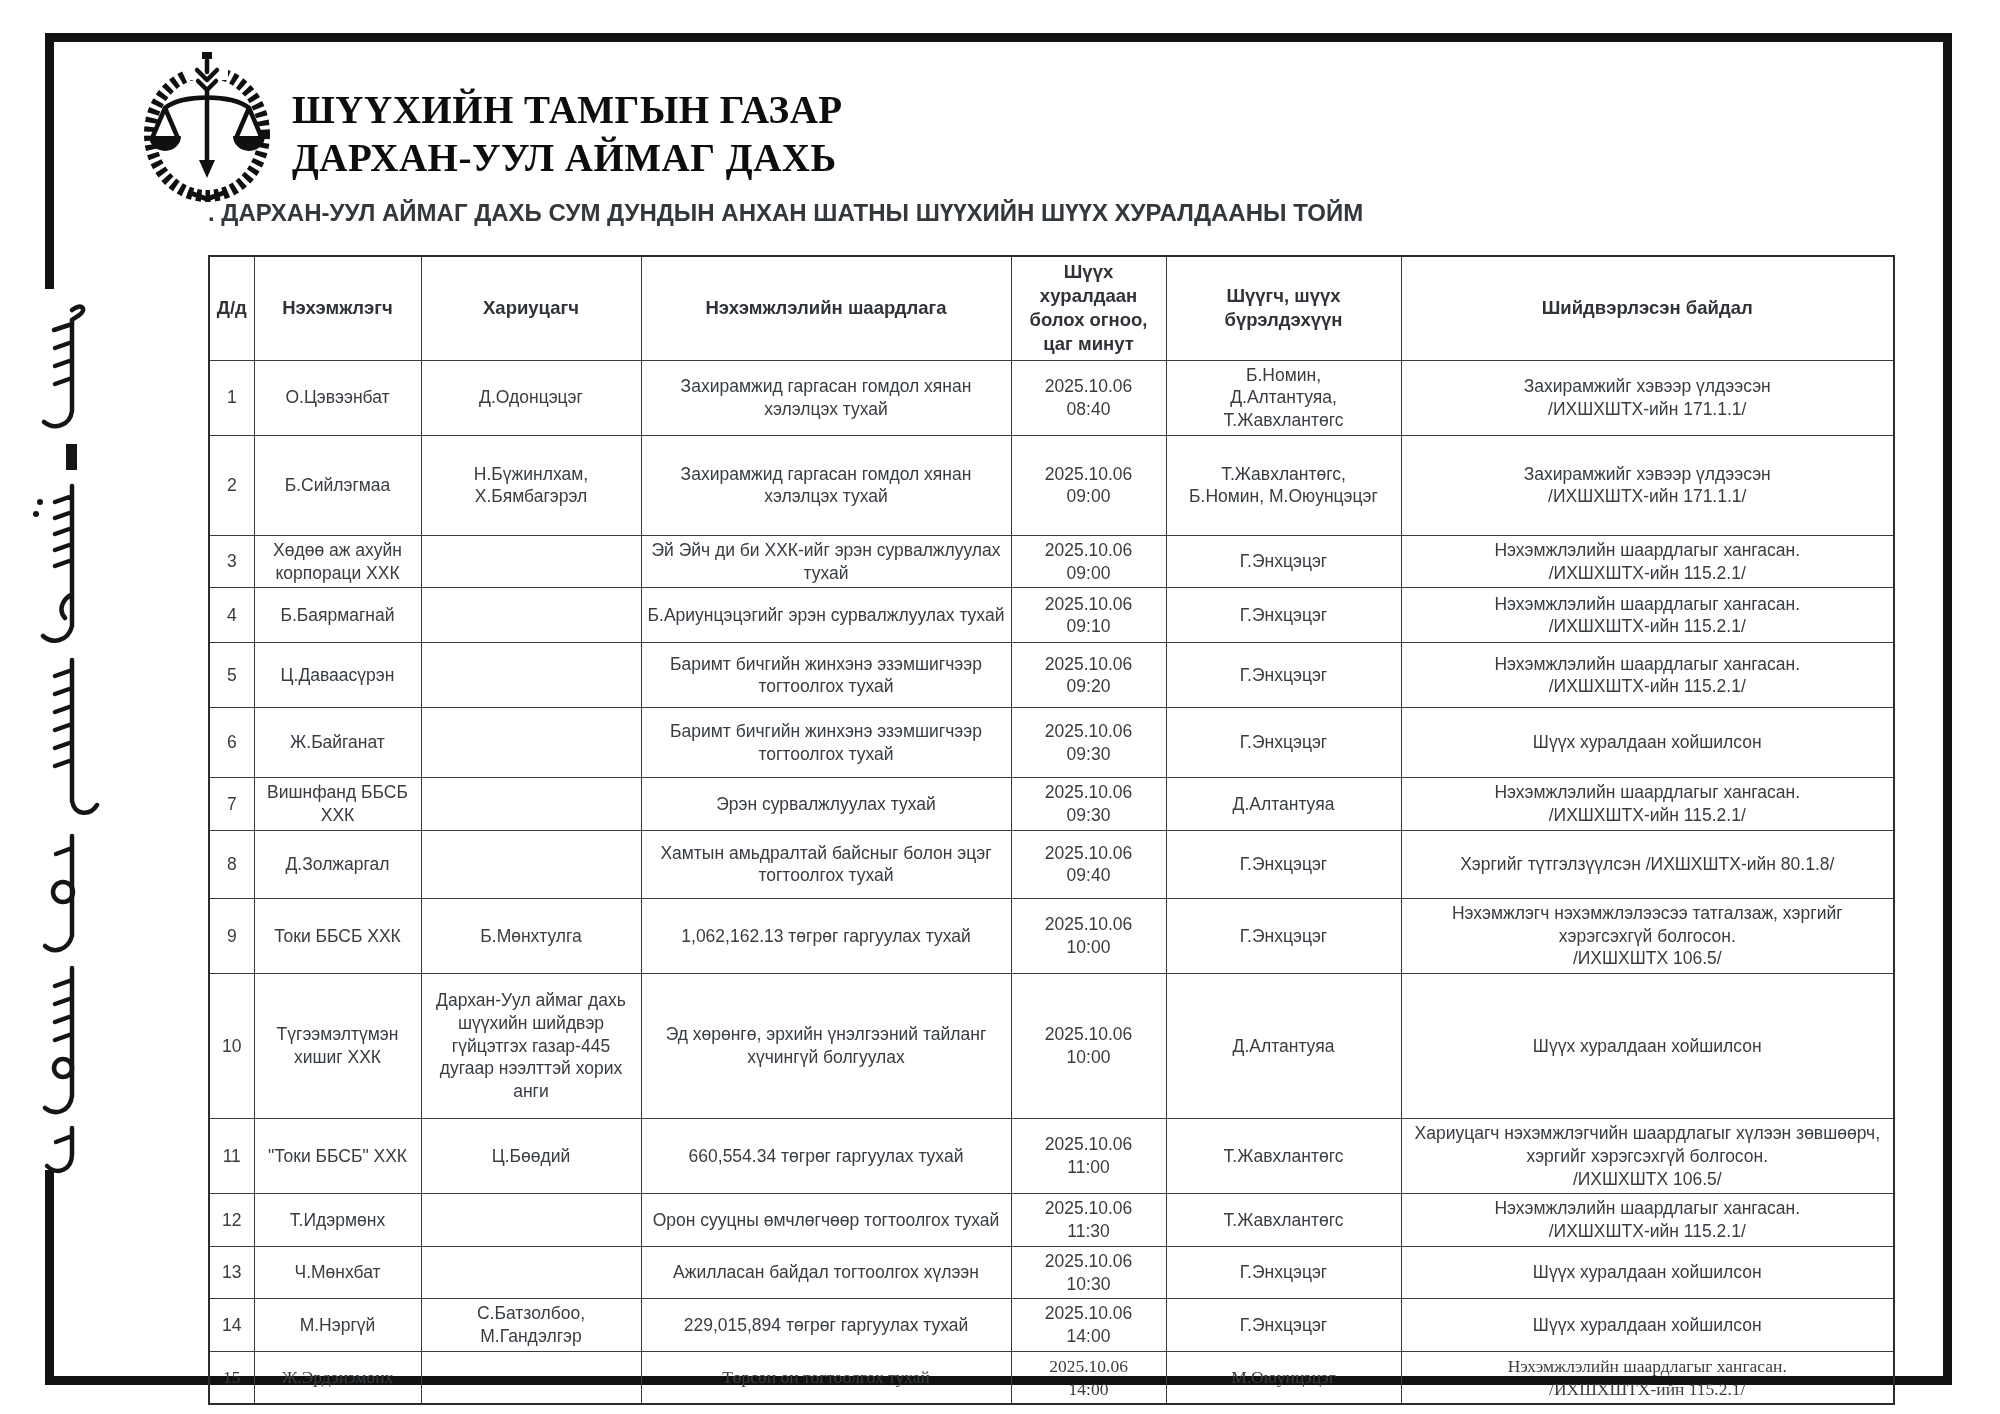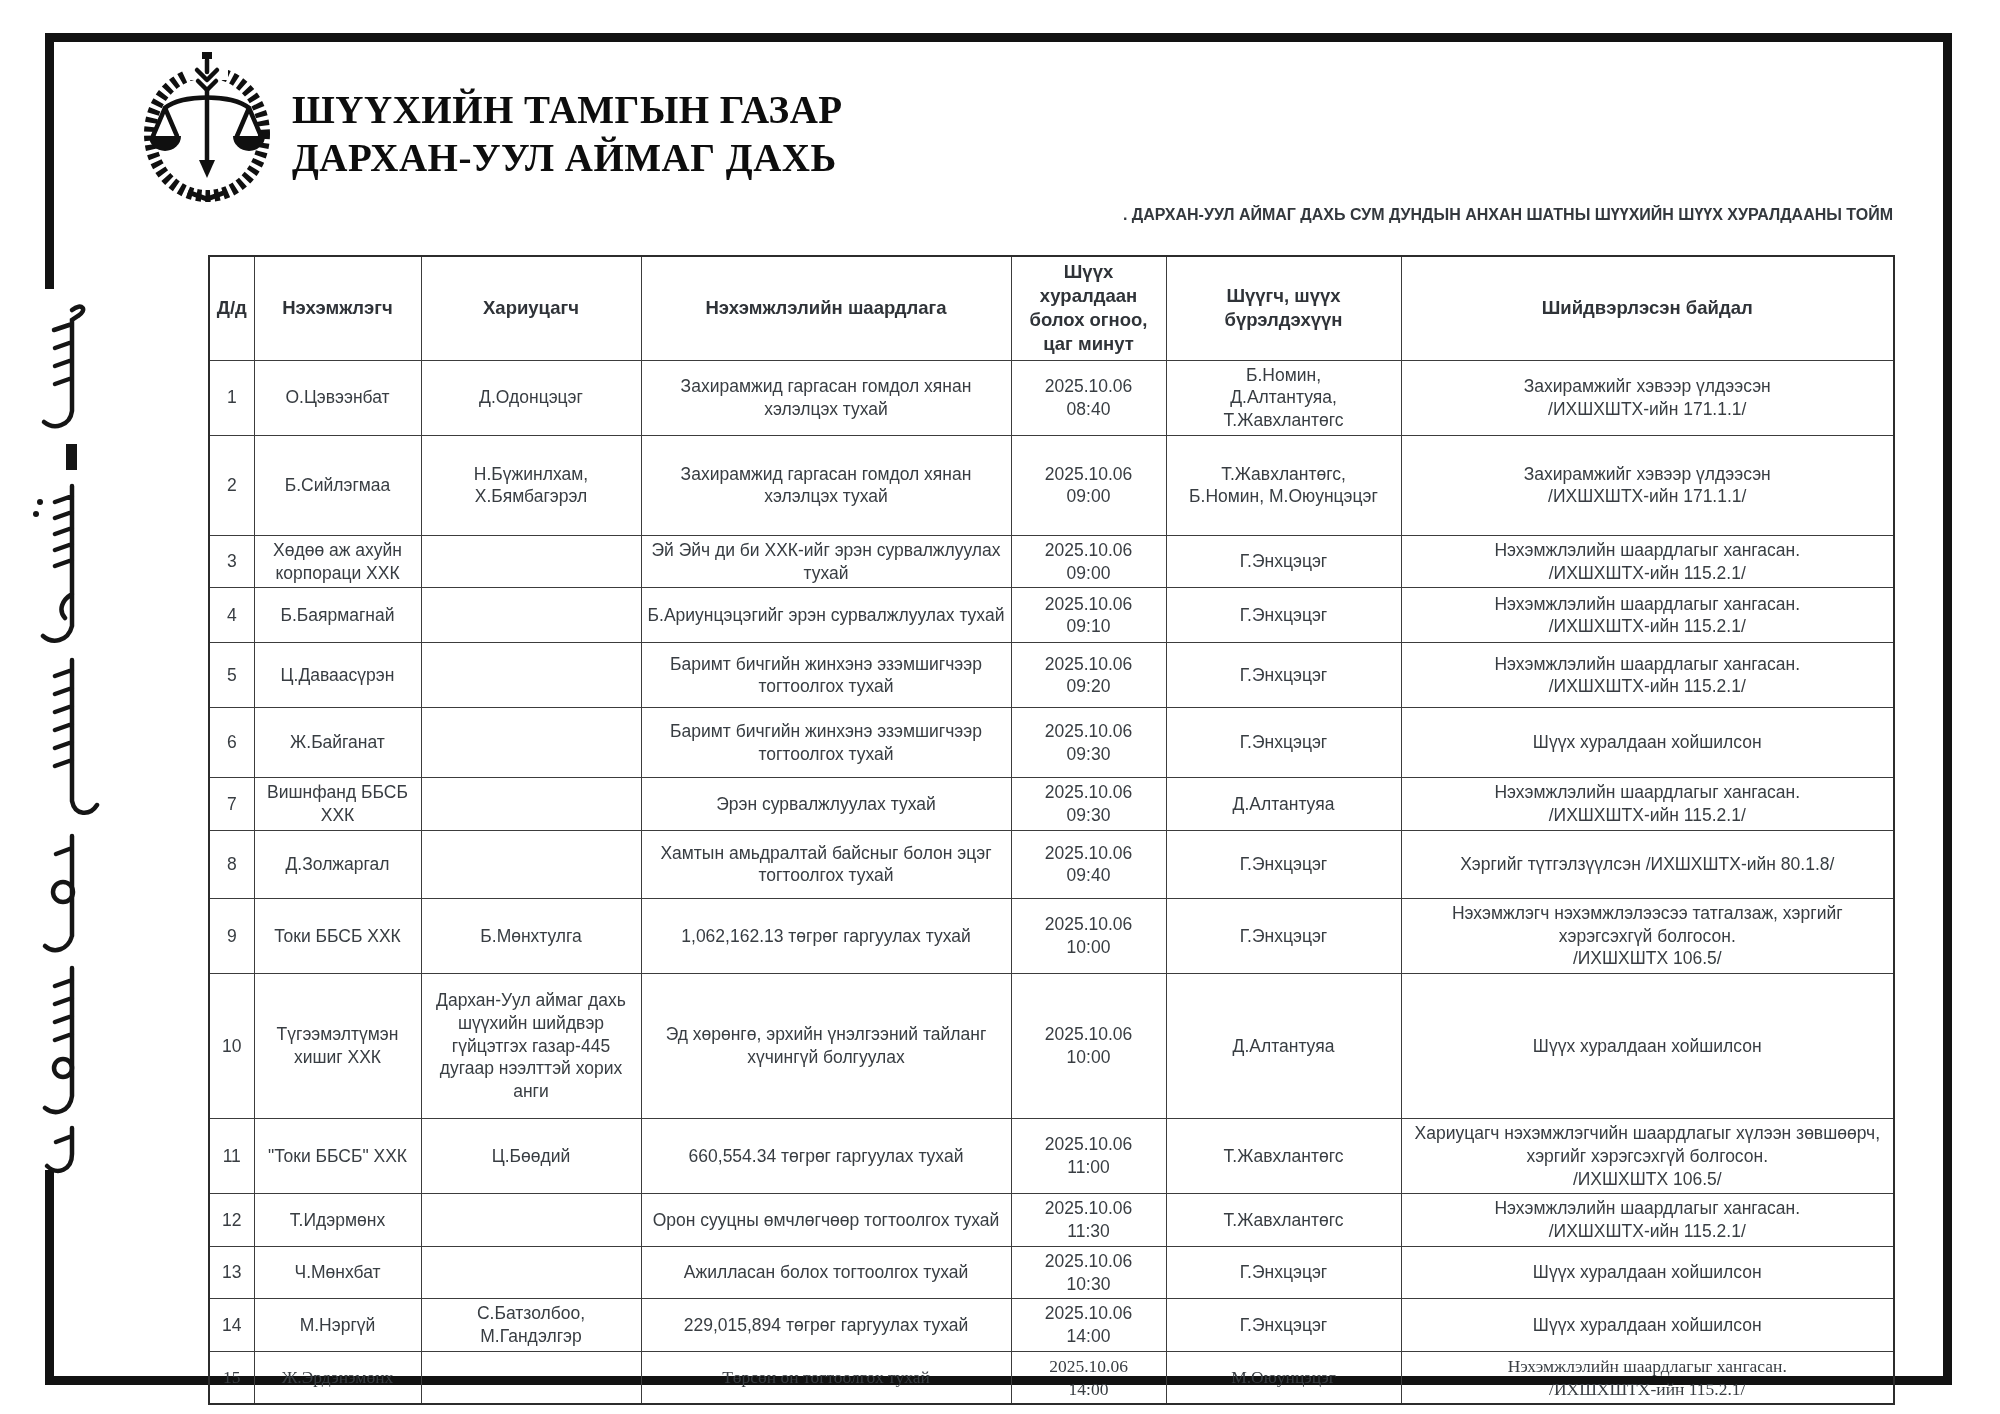--- a/index.html
+++ b/index.html
@@ -15,22 +15,22 @@
   .bar-left-bottom{left:45px;top:1170px;width:9px;height:215px;}
 
   .mongol-script{position:absolute;left:12px;top:296px;}
 
   .logo{position:absolute;left:136px;top:50px;}
 
   .org-name{position:absolute;left:292px;top:86px;
             font-family:"Liberation Serif",serif;font-weight:700;
             font-size:39px;line-height:1.22;color:#0d0d0d;letter-spacing:.5px;}
 
-  .doc-title{position:absolute;left:208px;top:204px;width:1685px;text-align:right;
-             font-size:16px;font-weight:600;color:#33383d;line-height:1.35;}
+  .doc-title{position:absolute;left:208px;top:197px;width:1685px;text-align:left;
+             font-size:24px;font-weight:600;color:#33383d;line-height:1.35;}
 
   table.schedule{position:absolute;left:208px;top:255px;width:1685px;
                  border-collapse:collapse;table-layout:fixed;}
   table.schedule th,table.schedule td{
       border:1.5px solid #3c3c3c;vertical-align:middle;text-align:center;
       padding:3px 6px;white-space:pre-line;overflow:hidden;}
   table.schedule{border:2.5px solid #2c2c2c;}
   table.schedule th{font-size:18.5px;font-weight:700;color:#2f3338;line-height:1.3;margin-left:21px;}
   table.schedule td{font-size:17.5px;line-height:1.3;color:#383d42;}
   
@@ -265,21 +265,21 @@
       <td>2025.10.06
 11:30</td>
       <td>Т.Жавхлантөгс</td>
       <td>Нэхэмжлэлийн шаардлагыг хангасан.
 /ИХШХШТХ-ийн 115.2.1/</td>
     </tr>
         <tr>
       <td>13</td>
       <td>Ч.Мөнхбат</td>
       <td></td>
-      <td>Ажилласан болох тогтоолгох тухай</td>
+      <td>Ажилласан байдал тогтоолгох хүлээн</td>
       <td>2025.10.06
 10:30</td>
       <td>Г.Энхцэцэг</td>
       <td>Шүүх хуралдаан хойшилсон</td>
     </tr>
         <tr>
       <td>14</td>
       <td>М.Нэргүй</td>
       <td>С.Батзолбоо,
 М.Гандэлгэр</td>

